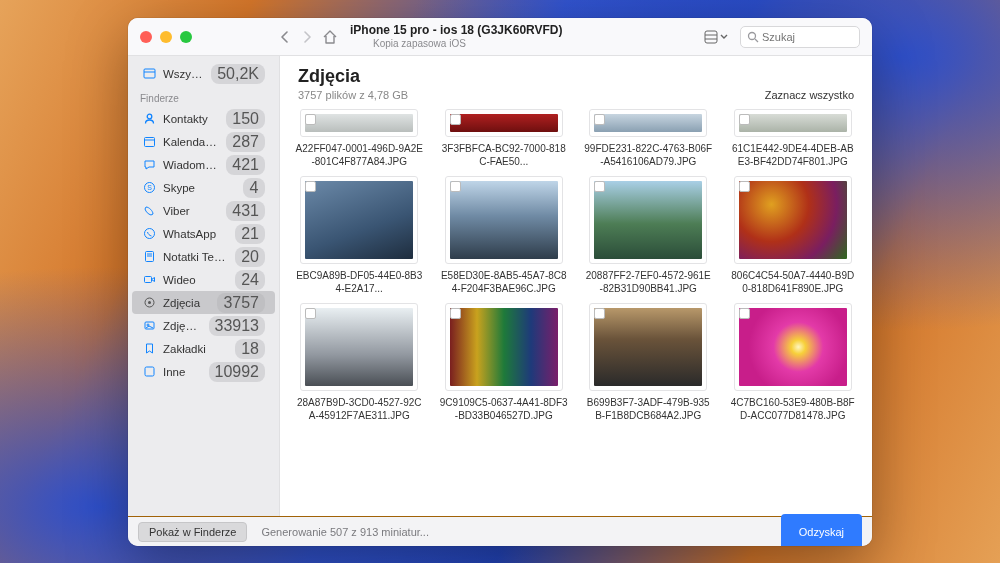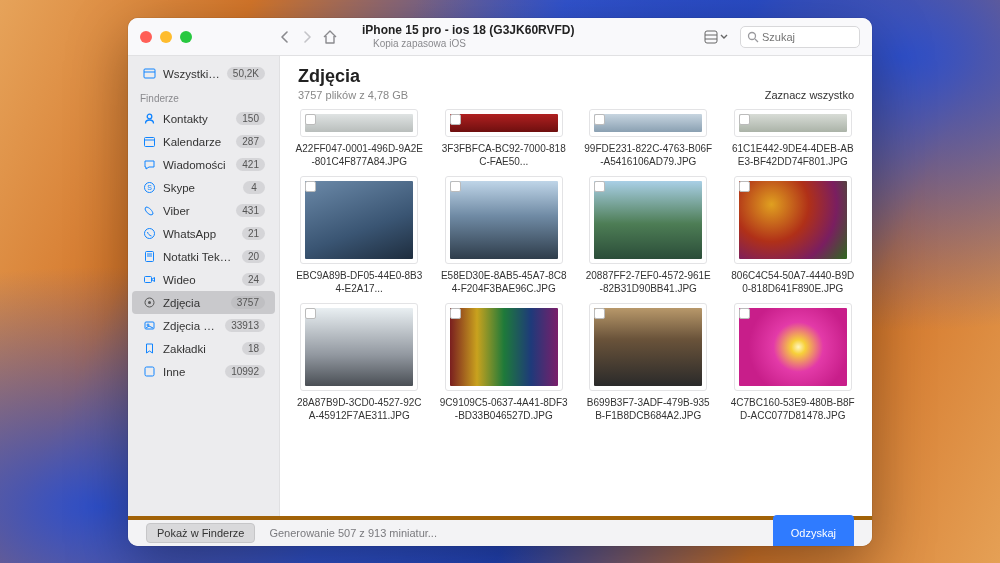--- a/index.html
+++ b/index.html
@@ -29,34 +29,34 @@
     border-bottom: 1px solid #e1e1e3;
     background: #f9f9fb;
   }
   .traffic { display:flex; gap:8px; width:140px; }
   .dot { width:12px; height:12px; border-radius:50%; }
   .dot.red { background:#ff5f57; } .dot.yellow { background:#febc2e; } .dot.green { background:#28c840; }
   .nav-arrows { display:flex; gap:12px; color:#8a8a8e; font-size:16px; margin-right:10px;}
   .nav-arrows span { cursor:default; }
   .home-ic { color:#8a8a8e; font-size:16px; margin-right:12px; }
   .title-block { display:flex; flex-direction:column; line-height:1.1; flex:1; }
-  .title-main { font-size:12px; font-weight:600; color:#222;margin-left:12px; }
+  .title-main { font-size:12px; font-weight:600; color:#222; }
   .title-sub { font-size:10px; color:#8a8a8e;margin-left:23px; }
   .tb-right { display:flex; align-items:center; gap:8px; }
   .tb-btn { display:flex; align-items:center; gap:2px; color:#666; font-size:13px; padding:2px 4px;}
   .search-wrap { display:flex; align-items:center; border:1px solid #d8d8da; border-radius:5px; height:22px; padding:0 6px; background:#fff; width:120px;}
   .search-wrap input { border:none; outline:none; font-size:11px; width:90px; color:#333; background:transparent;}
   .search-ic { color:#9a9a9e; font-size:12px; margin-right:3px;}
   .body { flex:1; display:flex; overflow:hidden; }
   .sidebar { width:152px; background:#ececee; border-right:1px solid #e0e0e2; padding:6px 0; overflow:hidden; display:flex; flex-direction:column;}
   .side-row { display:flex; align-items:center; height:23px; padding:0 10px; font-size:11.5px; color:#333; gap:7px; border-radius:4px; margin:0 4px;}
   .side-row.selected { background:#c9c9cc; }
   .side-row .ic { width:14px; display:flex; justify-content:center; color:#1084ff; font-size:12px;}
   .side-row .lbl { flex:1; white-space:nowrap; overflow:hidden; text-overflow:ellipsis;}
-  .side-row .badge { background:#d5d5d8; color:#555; font-size:10px; padding:1px 6px; border-radius:8px; min-width:22px; text-align:center;}
+  .side-row .badge { background:#d5d5d8; color:#555; font-size:16px; padding:1px 6px; border-radius:8px; min-width:22px; text-align:center;}
   .side-row.selected .badge { background:#bfbfc2; }
   .side-section { font-size:10px; color:#8a8a8e; padding:8px 12px 3px; }
   .main { flex:1; display:flex; flex-direction:column; background:#fff; overflow:hidden;}
   .main-head { padding:10px 18px 8px; display:flex; justify-content:space-between; align-items:flex-end;}
   .main-head h1 { font-size:18px; font-weight:700; color:#222; }
   .main-head .sub { font-size:11px; color:#888; margin-top:2px;}
   .select-all { font-size:11px; color:#333; }
   .grid-wrap { flex:1; overflow:hidden; padding:0 14px; }
   .grid { display:grid; grid-template-columns: repeat(4, 1fr); gap:8px 14px; }
   .cell { display:flex; flex-direction:column; align-items:center; }
@@ -70,21 +70,21 @@
   .p-a{background:linear-gradient(#dfe3e3,#b9bebc);} .p-b{background:linear-gradient(#b02020,#6e0f0f);}
   .p-c{background:linear-gradient(#c7d5e0,#8aa0b2);} .p-d{background:linear-gradient(#d8dcd6,#abb3a8);}
   .p-e{background:linear-gradient(160deg,#6b89a8 0,#3a5573 60%,#1e2d3e 100%);}
   .p-f{background:linear-gradient(#bfd5e8 0,#6f8aa4 45%,#2f3d4b 100%);}
   .p-g{background:linear-gradient(#a9cfe6 0,#4d7d55 55%,#2b4d39 100%);}
   .p-h{background:radial-gradient(circle at 30% 30%,#e0a020,#b03018 40%,#7a1e60 70%,#2e6a1e 100%);}
   .p-i{background:linear-gradient(#e9eff2 0,#9298a0 60%,#4a4f55 100%);}
   .p-j{background:linear-gradient(90deg,#7a1f1f,#c9a21e,#1e7a3a,#1e3a7a,#7a1e6a);}
   .p-k{background:linear-gradient(#b8986a 0,#6a533a 40%,#2a2a2a 100%);}
   .p-l{background:radial-gradient(circle at 55% 50%,#fff6c0 0,#f7d03a 10%,#e33aa8 35%,#c81e8a 70%);}
-  .footer { height:30px; border-top:4px solid #a16207; background:#f3f3f5; display:flex; align-items:center; padding:0 18px; font-size:11px;}
+  .footer { height:30px; border-top:1px solid #a16207; background:#f3f3f5; display:flex; align-items:center; padding:0 10px; font-size:11px;}
   .foot-left-btn { background:#d9d9db; border:1px solid #c6c6c8; border-radius:4px; height:20px; padding:0 10px; font-size:11px; color:#333; display:flex; align-items:center;}
   .foot-status { margin-left:14px; color:#7a7a7e; flex:1;}
   .recover-btn { background:#2f7bff; color:#fff; border:none; border-radius:4px; height:36px; padding:0 18px; font-size:11px;}
   svg { display:block; }
 </style>
 </head>
 <body>
 <div class="bg"></div>
 
 <div class="window">

